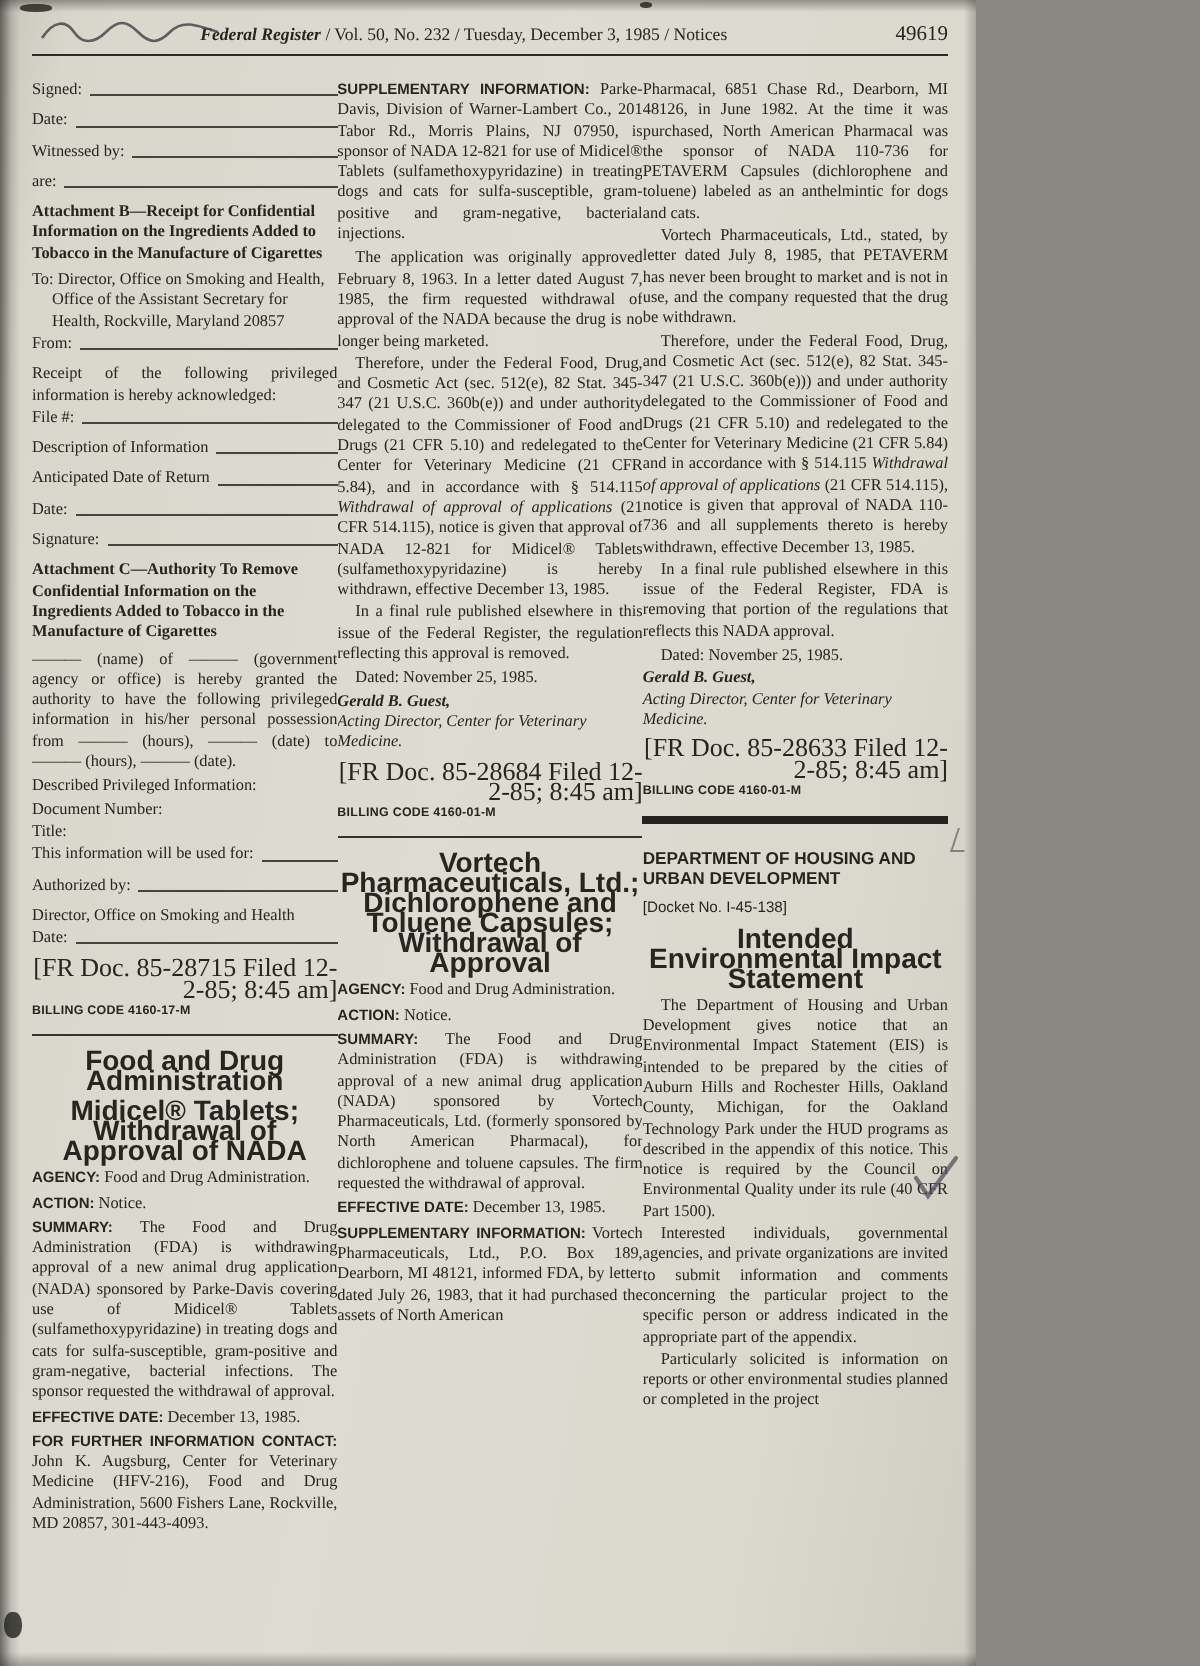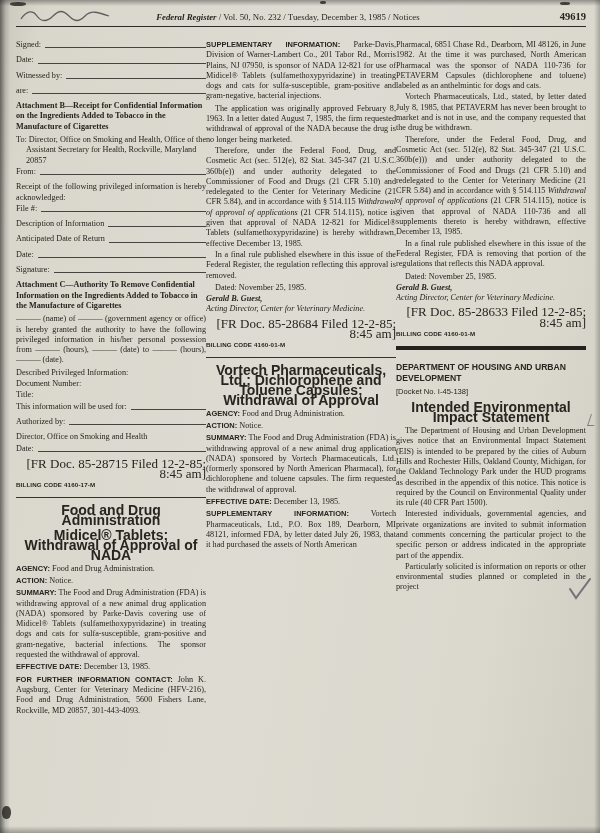--- a/index.html
+++ b/index.html
@@ -3,21 +3,21 @@
 <meta charset="utf-8">
 <style>
   * { box-sizing: border-box; }
   html,body { margin:0; padding:0; }
   body {
     width:600px; height:833px;
     background:#8a8883;
     font-family:"Liberation Serif", serif;
   }
   .page {
-    position:relative; width:600px; height:833px; overflow:hidden;
+    position:relative; width:488px; height:833px; overflow:hidden;
     background:linear-gradient(100deg,#c9c6bc 0%, #d9d6cc 6%, #dedbd2 45%, #dbd8ce 80%, #cfccc2 100%);
     color:#26251f;
     font-size:8.2px; line-height:10.3px;
   }
   
   .edge-left { position:absolute; left:0; top:0; bottom:0; width:10px;
     background:linear-gradient(to right, rgba(30,30,28,.6), rgba(30,30,28,.15) 55%, transparent); z-index:5;}
   .edge-top { position:absolute; left:0; right:0; top:0; height:6px;
     background:linear-gradient(to bottom, rgba(35,35,32,.4), transparent); z-index:5;}
   .edge-right { position:absolute; right:0; top:0; bottom:0; width:6px;
@@ -32,21 +32,21 @@
 
   
   .header {
     position:absolute; top:12px; left:16px; right:14px;
     display:flex; align-items:baseline;
     border-bottom:1.6px solid #2c2b26; padding-bottom:4px;
     font-size:8.8px; line-height:10px;
   }
   .header-title { margin:0 auto; white-space:nowrap; }
   .journal { font-weight:bold; font-style:italic; }
-  .page-num { font-weight:bold; font-size:10.5px; }
+  .page-num { font-weight:normal; font-size:10.5px; }
 
   
   .columns {
     position:absolute; top:40px; left:16px; right:14px; bottom:6px;
     display:flex; gap:0;
   }
   .col { flex:1 1 0; overflow:hidden; }
 
   p { margin:0 0 1px; text-align:justify; }
   .ind { text-indent:9px; }

